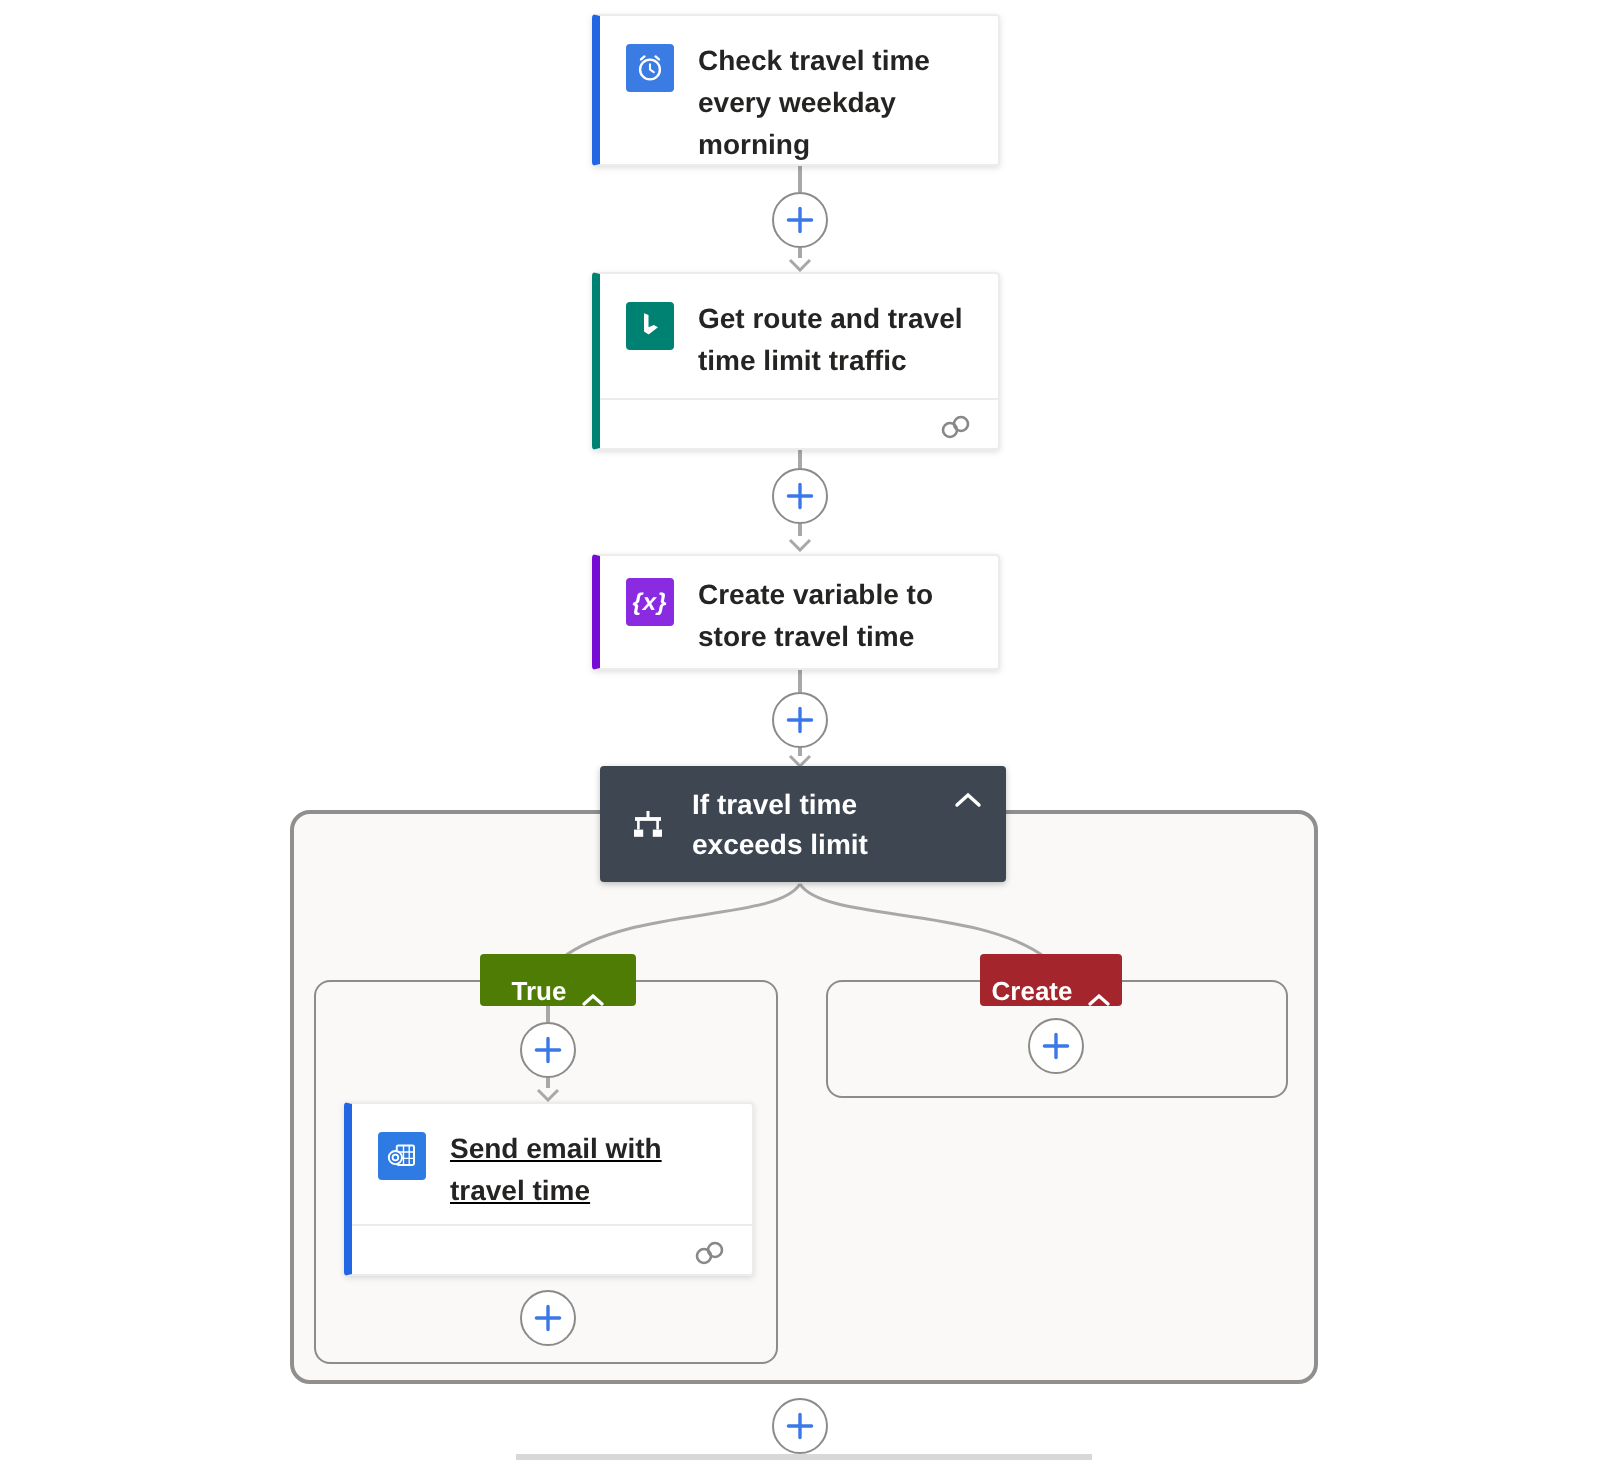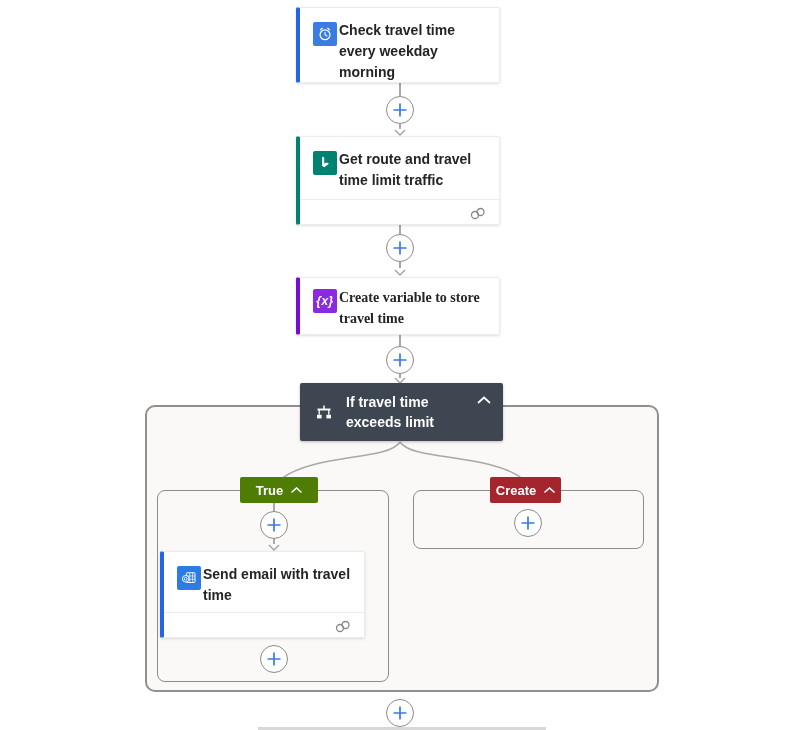--- a/index.html
+++ b/index.html
@@ -17,21 +17,21 @@
     background:#fff; border:1px solid #8d8b89; z-index:4;
     display:flex; align-items:center; justify-content:center; cursor:pointer; padding:0;
   }
   .split-svg { position:absolute; left:150px; top:441px; z-index:3; }
   
   .card {
     position:absolute; background:#fff; border:1px solid #ececeb;
     border-left:4px solid #2266e3; border-radius:2px; z-index:5;
     box-shadow:0 1px 3px rgba(0,0,0,0.13); cursor:pointer;
   }
-  .card-main { display:flex; align-items:flex-start; gap:2px; padding:12px 12px 10px 13px; }
+  .card-main { display:flex; align-items:flex-start; gap:12px; padding:12px 12px 10px 13px; }
   .card-icon {
     width:24px; height:24px; border-radius:2px; flex:0 0 24px;
     display:flex; align-items:center; justify-content:center; margin-top:2px;
   }
   .card-title { font-size:14px; font-weight:bold; color:#252423; line-height:21px; }
   .card-footer {
     border-top:1px solid #ececec; height:27px; display:flex;
     align-items:center; justify-content:flex-end; padding-right:12px;
   }
   .var-glyph { color:#fff; font-size:12px; font-weight:bold; font-style:italic; letter-spacing:0.5px; }
@@ -49,21 +49,21 @@
     position:absolute; left:145px; top:405px; width:514px; height:287px;
     background:#faf9f8; border:2px solid #908f8d; border-radius:10px; z-index:1;
   }
   .branch-box {
     position:absolute; border:1.5px solid #8d8c8b; border-radius:8px; z-index:2;
     background:transparent;
   }
   .branch-badge {
     position:absolute; height:26px; z-index:5; border:none; border-radius:2px;
     color:#fff; font-size:13px; font-weight:bold; cursor:pointer;
-    display:flex; align-items:center; justify-content:center; gap:8px; padding:0 10px;
+    display:flex; align-items:flex-end; justify-content:center; gap:8px; padding:0 10px;
     font-family:inherit;
   }
   .bottom-peek { position:absolute; left:258px; top:727px; width:288px; height:3px; background:#d8d8d8; z-index:2; }
 </style>
 </head>
 <body>
 
 <div class="canvas">
 
   <div class="card" style="left: 296px; top: 7px; width: 204px; height: 76px; border-left-color: rgb(34, 102, 227);">
@@ -126,21 +126,21 @@
     <svg width="12" height="7" viewBox="0 0 12 7">
         <path d="M1 1L6 6L11 1" stroke="#a8a8a8" stroke-width="1.5" fill="none"></path>
       </svg>
   </span>
 
   <div class="card" style="left: 296px; top: 277px; width: 204px; height: 58px; border-left-color: rgb(119, 11, 214);">
     <div class="card-main" style="padding-top:9px;">
       <span class="card-icon" style="background-color: rgb(138, 43, 226);">
         <span class="var-glyph">{x}</span>
       </span>
-      <span class="card-title" style="max-width:150px;font-family:Liberation Serif, serif;">Create variable to store travel time</span>
+      <span class="card-title" style="max-width:150px;">Create variable to store travel time</span>
     </div>
   </div>
 
   <div class="vline" style="left:399px; top:335px; height:11px;"></div>
   <button class="plus-btn" style="left:386px; top:346px;">
     <span style="line-height:0;">
       <svg width="14" height="14" viewBox="0 0 14 14">
           <path d="M7 1.2V12.8 M1.2 7H12.8" stroke="#3B78E7" stroke-width="1.7" stroke-linecap="round"></path>
         </svg>
     </span>
@@ -207,21 +207,21 @@
         </svg>
     </span>
   </button>
   <div class="vline" style="left:273px; top:539px; height:5px;"></div>
   <span class="arrowhead" style="left:268px; top:544px;">
     <svg width="12" height="7" viewBox="0 0 12 7">
         <path d="M1 1L6 6L11 1" stroke="#a8a8a8" stroke-width="1.5" fill="none"></path>
       </svg>
   </span>
 
-  <div class="card" style="left: 160px; top: 551px; width: 205px; height: 87px; border-left-color: rgb(34, 102, 227);">
+  <div class="card" style="left: 172px; top: 551px; width: 205px; height: 87px; border-left-color: rgb(34, 102, 227); text-decoration: underline;">
     <div class="card-main" style="padding-bottom:6px;">
       <span class="card-icon" style="background-color: rgb(46, 123, 228);">
         <svg width="18" height="18" viewBox="0 0 24 24">
           <rect x="8.5" y="5" width="11.5" height="13" rx="1" fill="none" stroke="#fff" stroke-width="1.3"></rect>
           <path d="M8.5 9.3h11.5 M8.5 13.6h11.5 M13 5v13 M16.8 5v13" stroke="#fff" stroke-width="0.9"></path>
           <circle cx="7.6" cy="13" r="4.4" fill="#2E7BE4" stroke="#fff" stroke-width="1.3"></circle>
           <circle cx="7.6" cy="13" r="1.9" fill="none" stroke="#fff" stroke-width="1.2"></circle>
         </svg>
       </span>
       <span class="card-title" style="max-width:152px;">Send email with travel time</span>

